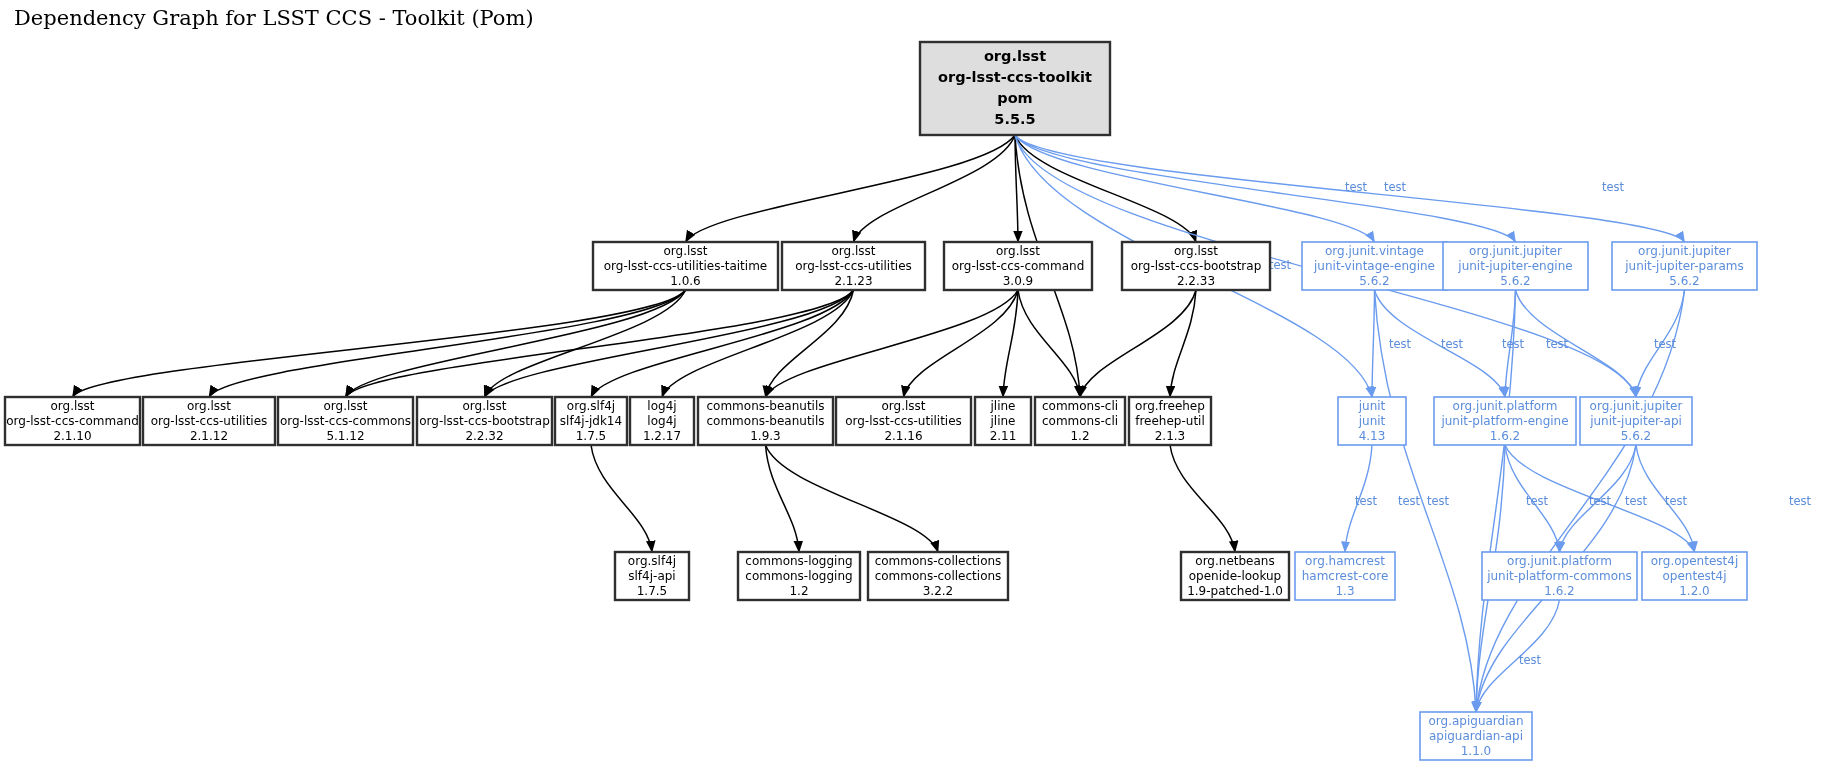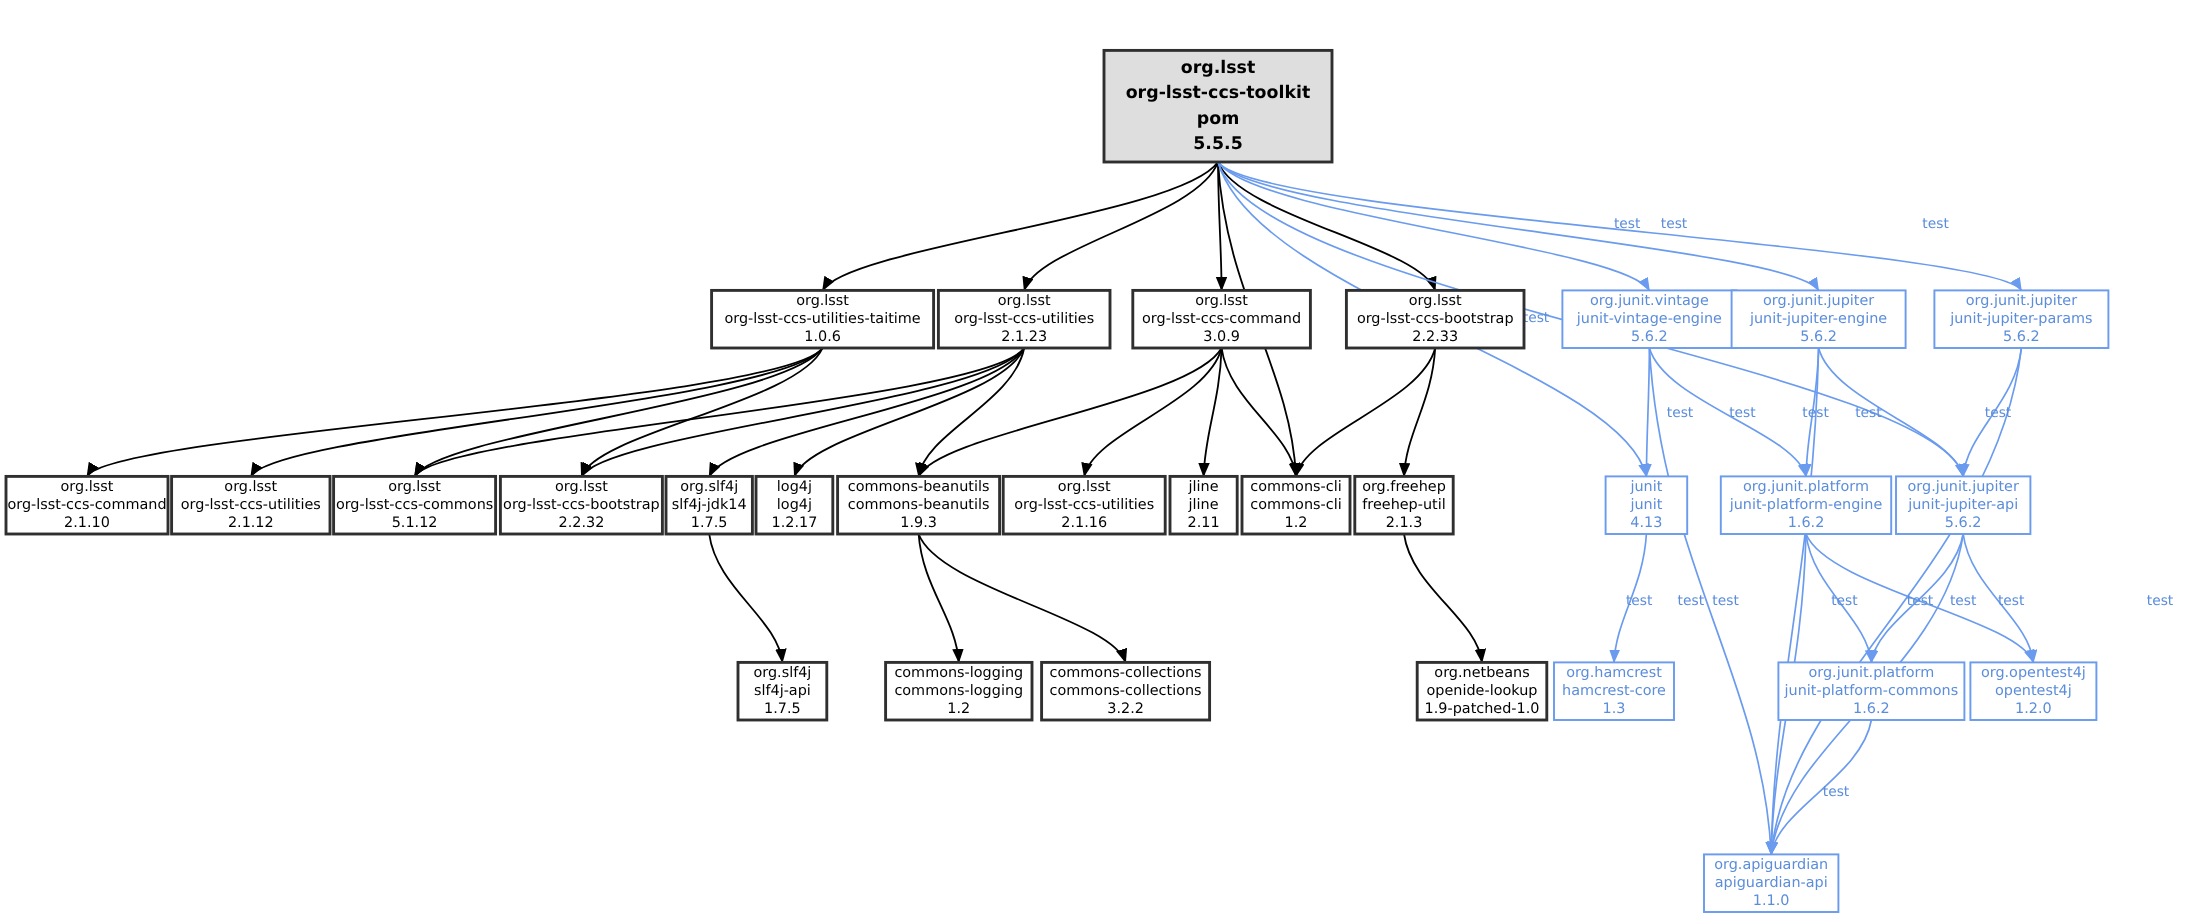--- a/index.html
+++ b/index.html
@@ -84,20 +84,21 @@
     fill: #5b8ddb;
     text-anchor: middle;
     dominant-baseline: middle;
   }
 </style>
 </head>
 <body>
 
 <div id="page">
 
+  <div id="graph-title">Dependency Graph for LSST CCS - Toolkit (Pom)</div>
 
   <svg id="graph-canvas" viewBox="0 0 1821 768" xmlns="http://www.w3.org/2000/svg">
     <defs>
       <marker id="arrow-black" markerWidth="9" markerHeight="9" refX="7.5" refY="3.2" orient="auto" markerUnits="strokeWidth">
         <path d="M0,0 L8,3.2 L0,6.4 z" fill="#000000"></path>
       </marker>
       <marker id="arrow-blue" markerWidth="9" markerHeight="9" refX="7.5" refY="3.2" orient="auto" markerUnits="strokeWidth">
         <path d="M0,0 L8,3.2 L0,6.4 z" fill="#6a9bee"></path>
       </marker>
     </defs>

